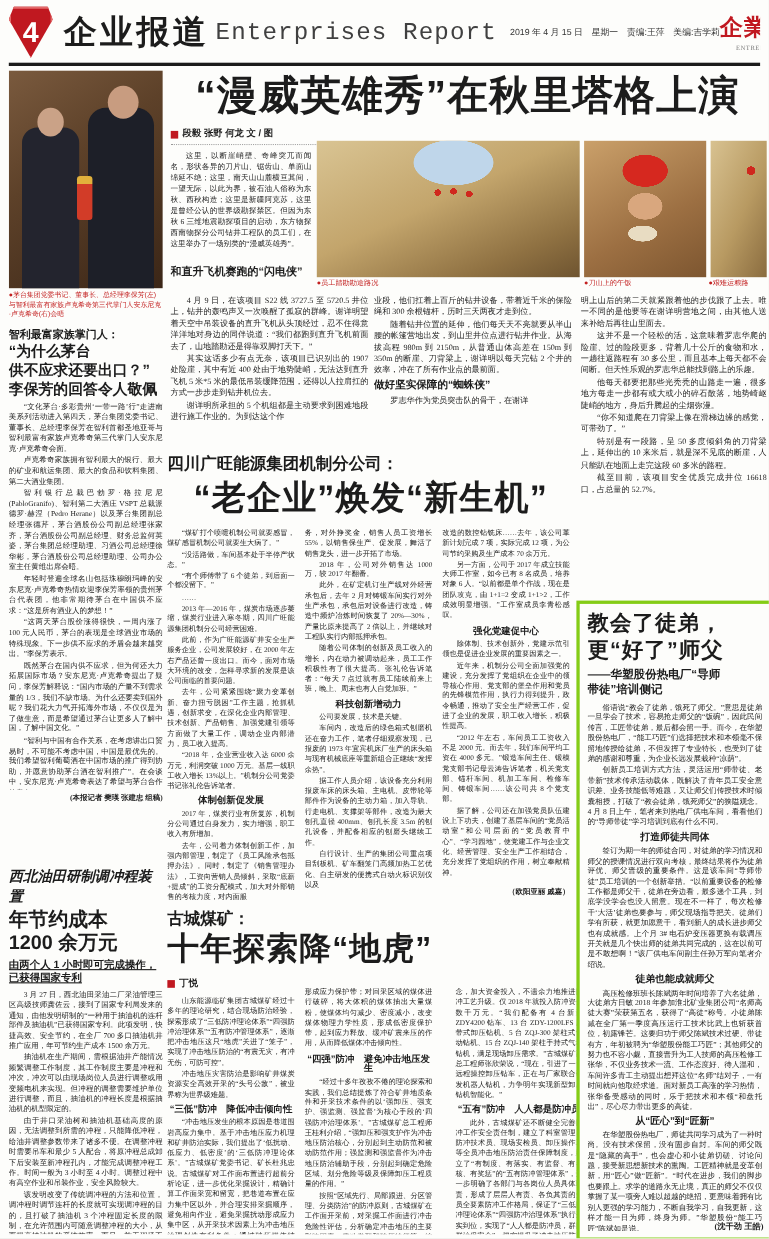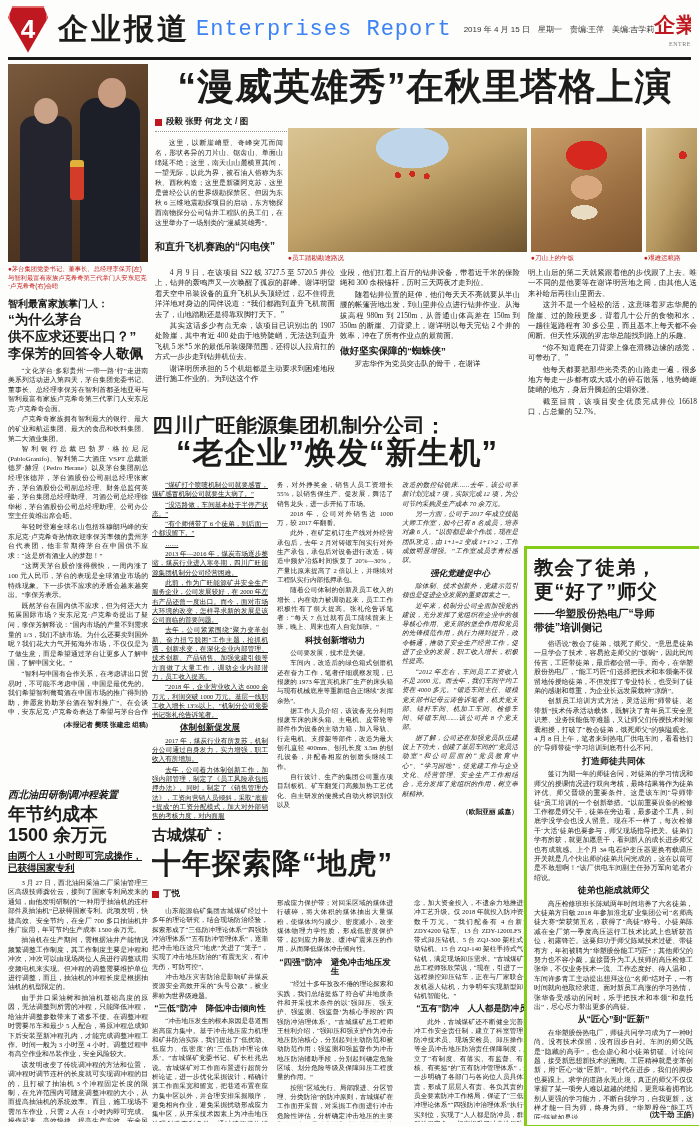--- a/index.html
+++ b/index.html
@@ -5,21 +5,21 @@
   html,body{margin:0;padding:0;background:#e8e8e4;}
   .page{position:relative;width:699px;height:1126px;background:#fdfdfb;margin:0 auto;overflow:hidden;
         font-family:"Liberation Serif",serif;color:#1c1c1c;}
   .abs{position:absolute;overflow:hidden;}
   
   .hdr{left:8px;top:4px;width:683px;height:50px;display:flex;align-items:center;}
   .badge{width:40px;height:47px;background:#c01820;clip-path:polygon(12% 0,88% 0,100% 26%,50% 100%,0 26%);
          display:flex;align-items:center;justify-content:center;color:#fff;
          font:bold 26px "Liberation Sans",sans-serif;flex:0 0 auto;box-shadow:inset 0 0 0 2px #e46a6a;}
   .sec-cn{font:bold 30px "Liberation Sans",sans-serif;letter-spacing:3px;margin-left:10px;white-space:nowrap;}
-  .sec-en{font:22px "Liberation Mono",monospace;color:#3b82f6;margin-left:6px;white-space:nowrap;letter-spacing:1px;}
+  .sec-en{font:22px "Liberation Mono",monospace;color:#404040;margin-left:6px;white-space:nowrap;letter-spacing:1px;}
   .dateline{font:8px "Liberation Sans",sans-serif;color:#333;margin-left:12px;white-space:nowrap;}
   .masthead{margin-left:auto;text-align:center;line-height:1;}
   .mast-cn{font:bold 21px "Liberation Serif",serif;color:#c01820;letter-spacing:1px;white-space:nowrap;}
   .mast-en{font:6px "Liberation Serif",serif;color:#777;letter-spacing:.5px;margin-top:2px;}
   .hdr-rule{left:8px;top:57px;width:683px;height:0;border-top:3px solid #1b1b1b;}
   
   .para{margin:0 0 1px 0;text-indent:2em;text-align:justify;}
   .para.cont{text-indent:0;}
   .subhead{margin:4px 0 3px 0;text-align:center;font-family:"Liberation Sans",sans-serif;font-size:1.3em;}
   .marvel-col .subhead{text-align:left;}
@@ -37,21 +37,21 @@
   .maotai-photo .fig2{position:absolute;right:8px;top:34px;width:60px;height:164px;background:#1d1f28;border-radius:16px 16px 0 0;}
   .maotai-photo .head1{position:absolute;left:26px;top:34px;width:24px;height:26px;background:#caa287;border-radius:50%;}
   .maotai-photo .head2{position:absolute;right:22px;top:14px;width:28px;height:30px;background:#c89c80;border-radius:50%;}
   .maotai-photo .bottle{position:absolute;left:62px;top:96px;width:14px;height:40px;background:linear-gradient(#e2b13c 18%,#d23c28 18%);border-radius:3px;}
   .rail .caption{margin-top:3px;font-size:6.3px;}
   .maotai-kicker{margin-top:6px;font-size:10px;}
   .maotai-title{font:bold 13.5px/17px "Liberation Sans",sans-serif;}
   .maotai-body{margin-top:4px;font-size:6.8px;line-height:9.6px;max-height:352px;overflow:hidden;}
   .maotai-author{font-size:6.8px;}
   .oilfield{position:absolute;left:0;top:724px;width:140px;height:334px;overflow:hidden;}
-  .oil-kicker{font-style:italic;font-size:10px;}
+  .oil-kicker{font-style:italic;font-size:13px;}
   .oil-title{font:bold 18px/21px "Liberation Sans",sans-serif;margin-top:2px;}
   .oil-sub{font:bold 9.5px/12px "Liberation Sans",sans-serif;margin-top:4px;text-decoration:underline;}
   .oil-body{margin-top:4px;font-size:6.8px;line-height:9.4px;}
   
   .marvel-head{left:158px;top:62px;width:534px;height:52px;font:bold 37px/50px "Liberation Sans",sans-serif;
                letter-spacing:1px;text-align:center;white-space:nowrap;}
   .marvel-byline{left:155px;top:116px;width:140px;height:16px;}
   .marvel-intro{left:155px;top:138px;width:128px;height:100px;font-size:6.9px;line-height:10px;}
   .marvel-sub1{left:155px;top:240px;width:140px;height:14px;font:bold 10px "Liberation Sans",sans-serif;}
   .photo{top:128px;height:124px;}
@@ -70,27 +70,27 @@
        radial-gradient(circle 4px at 72% 22%,#d0281e 0 100%,rgba(0,0,0,0) 101%),
        linear-gradient(115deg,#d8c291 0%,#b89a62 55%,#8a6c3f 100%);}
   .cap1{left:288px;top:254px;width:239px;height:10px;}
   .cap2{left:531px;top:254px;width:111px;height:10px;}
   .cap3{left:644px;top:254px;width:55px;height:10px;}
   .marvel-col{font-size:7.4px;line-height:10.4px;}
   .mcol1{left:155px;top:268px;width:180px;height:190px;}
   .mcol2{left:340px;top:268px;width:180px;height:190px;}
   .mcol3{left:528px;top:268px;width:169px;height:272px;}
   
-  .gw-kicker{left:152px;top:412px;width:370px;height:22px;font-size:21px;}
+  .gw-kicker{left:152px;top:412px;width:370px;height:22px;font-size:15px;}
   .gw-head{left:152px;top:432px;width:370px;height:44px;font:bold 31px/42px "Liberation Sans",sans-serif;
            letter-spacing:1px;text-align:center;white-space:nowrap;}
   .smallcol{font-size:6.6px;line-height:9.3px;}
-  .gwc1{left:152px;top:480px;width:116px;height:342px;text-decoration:underline;}
+  .gwc1{left:152px;top:480px;width:116px;height:342px;}
   .gwc2{left:277px;top:480px;width:116px;height:342px;}
-  .gwc3{left:402px;top:480px;width:116px;height:342px;font-style:italic;}
+  .gwc3{left:402px;top:480px;width:116px;height:342px;}
   .gw-author{left:402px;top:806px;width:116px;height:14px;background:#fdfdfb;font:bold 6.8px/12px "Liberation Serif",serif;text-align:right;}
   
   .gc-kicker{left:152px;top:826px;width:200px;height:20px;font-size:15px;}
   .gc-head{left:152px;top:844px;width:370px;height:40px;font:bold 29px/38px "Liberation Sans",sans-serif;letter-spacing:1px;white-space:nowrap;}
   .gc-byline{left:152px;top:888px;width:116px;height:14px;}
   .gcc1{left:152px;top:906px;width:116px;height:216px;}
   .gcc2{left:277px;top:898px;width:116px;height:224px;}
   .gcc3{left:402px;top:898px;width:116px;height:224px;margin-left:12px;}
   
   .mentor{left:524px;top:546px;width:173px;height:576px;border:3px solid #84cc16;background:#fdfdfb;}
@@ -142,21 +142,21 @@
         <p class="para">“这两天茅台股价涨得很快，一周内涨了 100 元人民币，茅台的表现是全球酒业市场的特殊现象。下一步供不应求的矛盾会越来越突出。”李保芳表示。</p>
         <p class="para">既然茅台在国内供不应求，但为何还大力拓展国际市场？安东尼克·卢克希奇提出了疑问，李保芳解释说：“国内市场的产量不到需求量的 1/3，我们不缺市场。为什么还要卖到国外呢？我们花大力气开拓海外市场，不仅仅是为了做生意，而是希望通过茅台让更多人了解中国，了解中国文化。”</p>
         <p class="para">“智利与中国有合作关系，在考虑讲出口贸易时，不可能不考虑中国，中国是最优先的。我们希望智利葡萄酒在中国市场的推广得到协助，并愿意协助茅台酒在智利推广”。在会谈中，安东尼克·卢克希奇表达了希望与茅台合作的意向。</p>
       </div>
     <div class="author maotai-author">(本报记者 樊瑛 张建忠 组稿)</div>
 
     <div class="oilfield">
       <div class="oil-kicker kicker">西北油田研制调冲程装置</div>
       <div class="oil-title">
         <div>年节约成本</div>
-        <div>1500 余万元</div>
+        <div>1200 余万元</div>
       </div>
       <div class="oil-sub">
         <div>由两个人 1 小时即可完成操作，</div>
         <div>已获得国家专利</div>
       </div>
       <div class="oil-body">
           <p class="para">3 月 27 日，西北油田采油二厂采油管理三区高级技师龚佐云，接到了国家专利局发来的通知，由他发明研制的“一种用于抽油机的连杆部件及抽油机”已获得国家专利。此项发明，快捷高效、安全节约，在全厂 700 多口抽油机井推广应用，年可节约生产成本 1500 余万元。</p>
           <p class="para">抽油机在生产期间，需根据油井产能情况频繁调整工作制度，其工作制度主要是冲程和冲次，冲次可以由现场岗位人员进行调整或用变频电机来实现。但冲程的调整需要维护单位进行调整，而且，抽油机的冲程长度是根据抽油机的机型限定的。</p>
           <p class="para">由于井口采油树和抽油机基础高度的原因，无法调整到所需的冲程，只能降低冲程，给油井调整参数带来了诸多不便。在调整冲程时需要吊车和最少 5 人配合，将原冲程总成卸下后安装至新冲程孔内，才能完成调整冲程工作。时间一般为 3 小时至 4 小时。调整过程中有高空作业和吊装作业，安全风险较大。</p>
           <p class="para">该发明改变了传统调冲程的方法和位置，调冲程时调节连杆的长度就可实现调冲程的目的，且打破了抽油机 3 个冲程固定长度的限制，在允许范围内可随意调整冲程的大小，从而提高抽油机的系统效率。而且，施工现场不需吊车作业，只需 2 人在 1 小时内即可完成。操作起来，高效快捷，提高生产实效，安全风险小，每调整一口井可节约生产成本 2 万多元。　(胡强)</p>
@@ -190,22 +190,23 @@
     </div>
   <div class="abs marvel-col mcol2">
       <p class="para cont">业段，他们扛着上百斤的钻井设备，带着近千米的保险绳和 300 余根锚杆，历时三天两夜才走到位。</p>
       <p class="para">随着钻井位置的延伸，他们每天天不亮就要从半山腰的帐篷营地出发，到山里井位点进行钻井作业。从海拔高程 980m 到 2150m，从普通山体高差在 150m 到 350m 的断崖、刀背梁上，谢详明以每天完钻 2 个井的效率，冲在了所有作业点的最前面。</p>
       <h4 class="subhead">做好坚实保障的“蜘蛛侠”</h4>
       <p class="para">罗志华作为党员突击队的骨干，在谢详</p>
     </div>
   <div class="abs marvel-col mcol3">
       <p class="para cont">明上山后的第二天就紧跟着他的步伐跟了上去。唯一不同的是他要等在谢详明营地之间，由其他人送来补给后再往山里面去。</p>
       <p class="para">这并不是一个轻松的活，这意味着罗志华爬的险崖、过的险段更多，背着几十公斤的食物和水，一趟往返路程有 30 多公里，而且基本上每天都不会间断。但天性乐观的罗志华总能找到路上的乐趣。</p>
+      <p class="para">他每天都要把那些光秃秃的山路走一遍，很多地方每走一步都有或大或小的碎石散落，地势崎岖陡峭的地方，身后升腾起的尘烟弥漫。</p>
       <p class="para">“你不知道爬在刀背梁上像在滑梯边缘的感觉，可带劲了。”</p>
-      <p class="para">他每天都要把那些光秃秃的山路走一遍，很多地方每走一步都有或大或小的碎石散落，地势崎岖陡峭的地方，身后升腾起的尘烟弥漫。</p>
+      <p class="para">特别是有一段路，呈 50 多度倾斜角的刀背梁上，延伸出的 10 来米后，就是深不见底的断崖，人只能趴在地面上走完这段 60 多米的路程。</p>
       <p class="para">截至目前，该项目安全优质完成井位 16618 口，占总量的 52.7%。</p>
     </div>
 
   <div class="abs gw-kicker kicker">四川广旺能源集团机制分公司：</div>
   <div class="abs gw-head">“老企业”焕发“新生机”</div>
   <div class="abs smallcol gwc1">
       <p class="para">“煤矿打个喷嚏机制公司就要感冒，煤矿感冒机制公司就要生大病了。”</p>
       <p class="para">“没活路做，车间基本处于半停产状态。”</p>
       <p class="para">“有个师傅带了 6 个徒弟，到后面一个都没留下。”</p>
       <p class="para">……</p>

